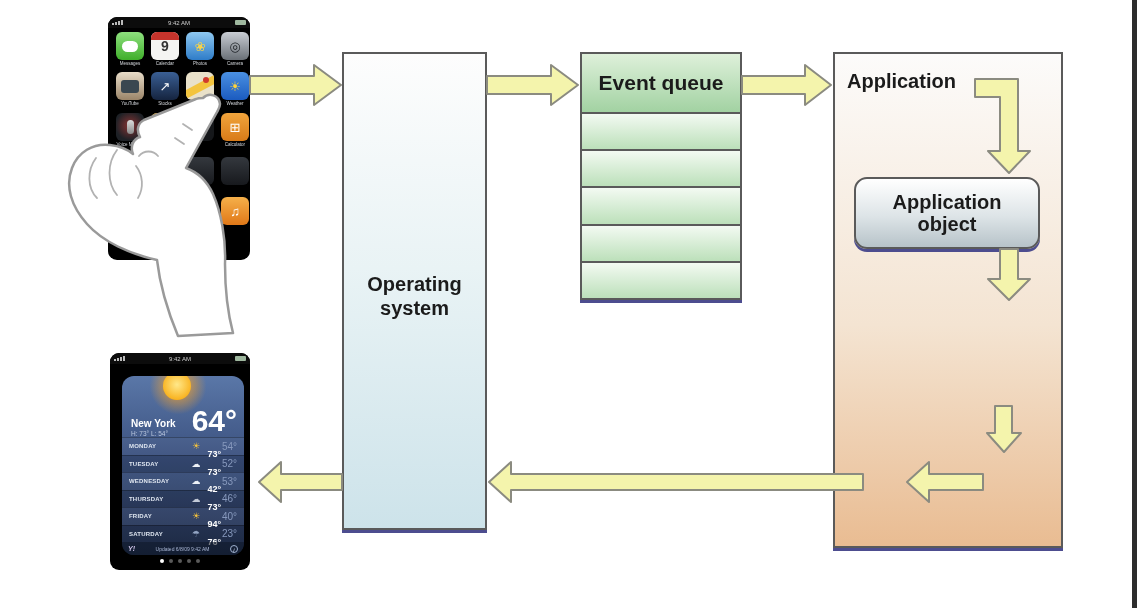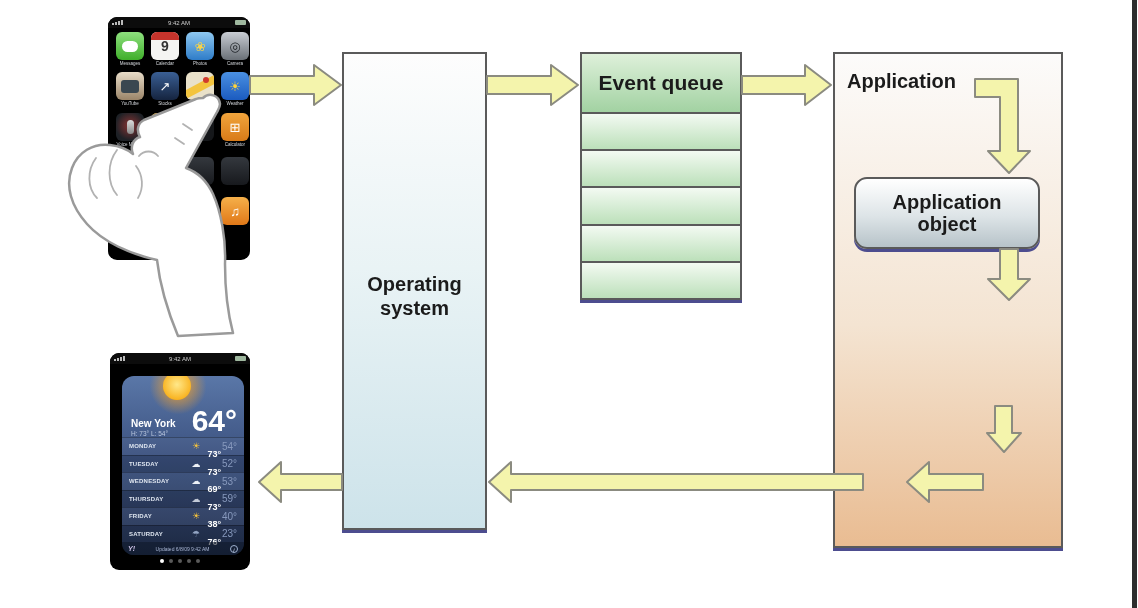--- a/index.html
+++ b/index.html
@@ -314,33 +314,33 @@
           </div>
         <div class="w-row">
             <span class="w-day">TUESDAY</span>
             <span class="w-ic cloud">☁</span>
             <span class="w-hi">73°</span>
             <span class="w-lo">52°</span>
           </div>
         <div class="w-row">
             <span class="w-day">WEDNESDAY</span>
             <span class="w-ic cloud">☁</span>
-            <span class="w-hi">69°</span>
+            <span class="w-hi">42°</span>
             <span class="w-lo">53°</span>
           </div>
         <div class="w-row">
             <span class="w-day">THURSDAY</span>
             <span class="w-ic cloud-dark">☁</span>
             <span class="w-hi">73°</span>
-            <span class="w-lo">59°</span>
+            <span class="w-lo">46°</span>
           </div>
         <div class="w-row">
             <span class="w-day">FRIDAY</span>
             <span class="w-ic sun">☀</span>
-            <span class="w-hi">38°</span>
+            <span class="w-hi">94°</span>
             <span class="w-lo">40°</span>
           </div>
         <div class="w-row">
             <span class="w-day">SATURDAY</span>
             <span class="w-ic rain">☂</span>
             <span class="w-hi">76°</span>
             <span class="w-lo">23°</span>
           </div>
       </div>
       <div class="w-footer">

